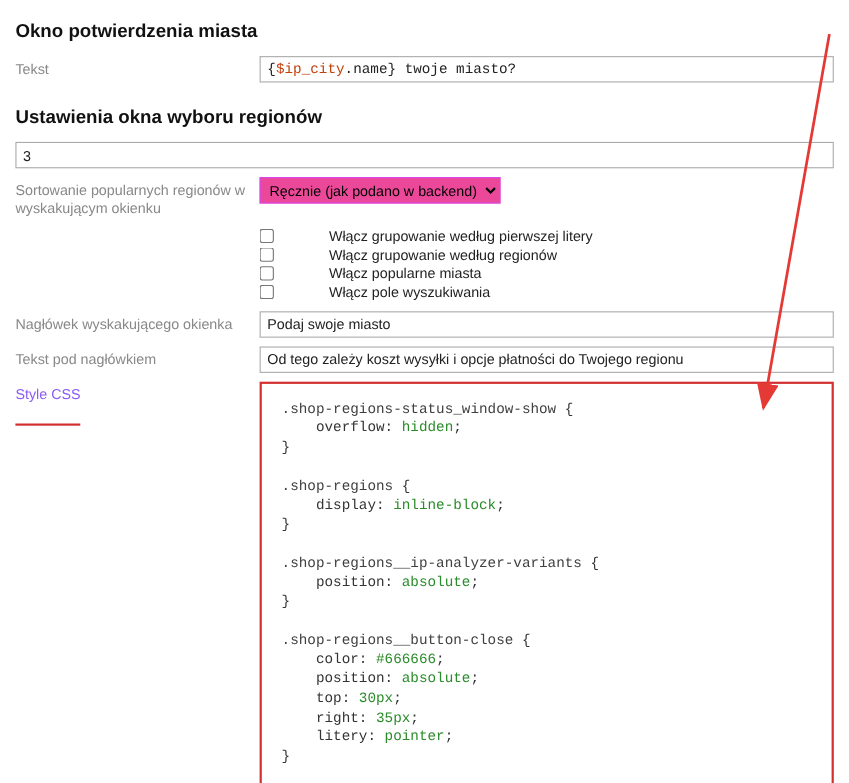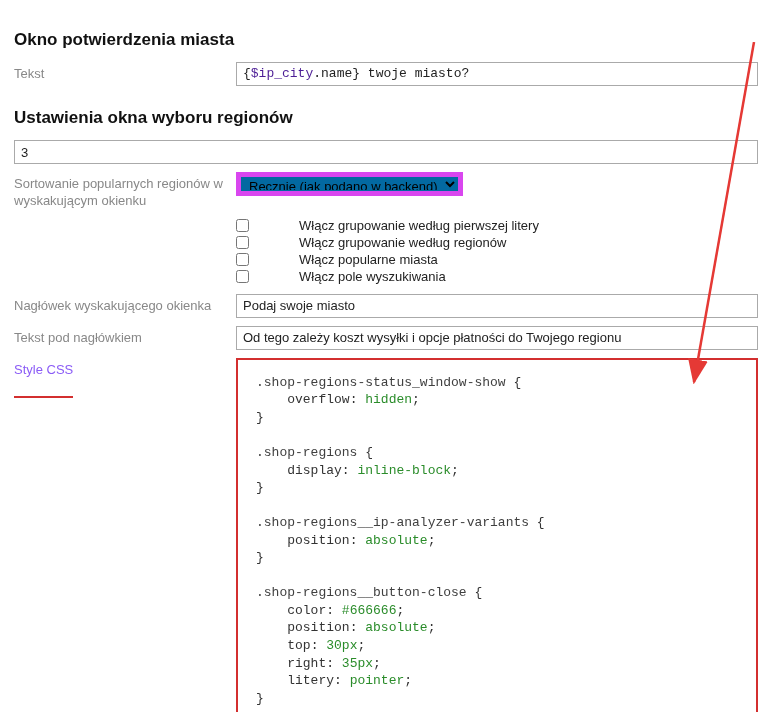--- a/index.html
+++ b/index.html
@@ -9,21 +9,21 @@
       color: #333;
       background: #fff;
       padding: 14px;
       width: 772px;
     }
     h2.section-title {
       font-size: 17px;
       font-weight: bold;
       color: #111;
       margin-bottom: 12px;
-      margin-top: 16px;
+      margin-top: 5px;
     }
     h2.section-title.second { margin-top: 22px; }
     .form-row {
       display: flex;
       align-items: flex-start;
       margin-bottom: 8px;
     }
     .label-col {
       width: 222px;
       color: #888;
@@ -39,32 +39,32 @@
       width: 100%;
       height: 24px;
       border: 1px solid #aaa;
       padding: 2px 6px;
       font-size: 13px;
       font-family: Arial, sans-serif;
       color: #222;
     }
     .input-select {
       height: 24px;
-      border: 5px solid #d946ef;
+      border: 1px solid #d946ef;
       font-size: 13px;
       padding: 1px 4px;
-      background: #0369a1;
+      background: #ec4899;
     }
     .code-input {
       white-space: pre;
       font-family: "Courier New", monospace;
       font-size: 13px;
       line-height: 1.35;
     }
-    .token-var { color: #4c1d95; }
+    .token-var { color: #c2410c; }
     .checkbox-row {
       display: flex;
       align-items: center;
       margin-bottom: 2px;
       font-size: 13px;
       color: #222;
       gap: 44px;
     }
     .checkbox-row input[type="checkbox"] {
       margin-right: 6px;

